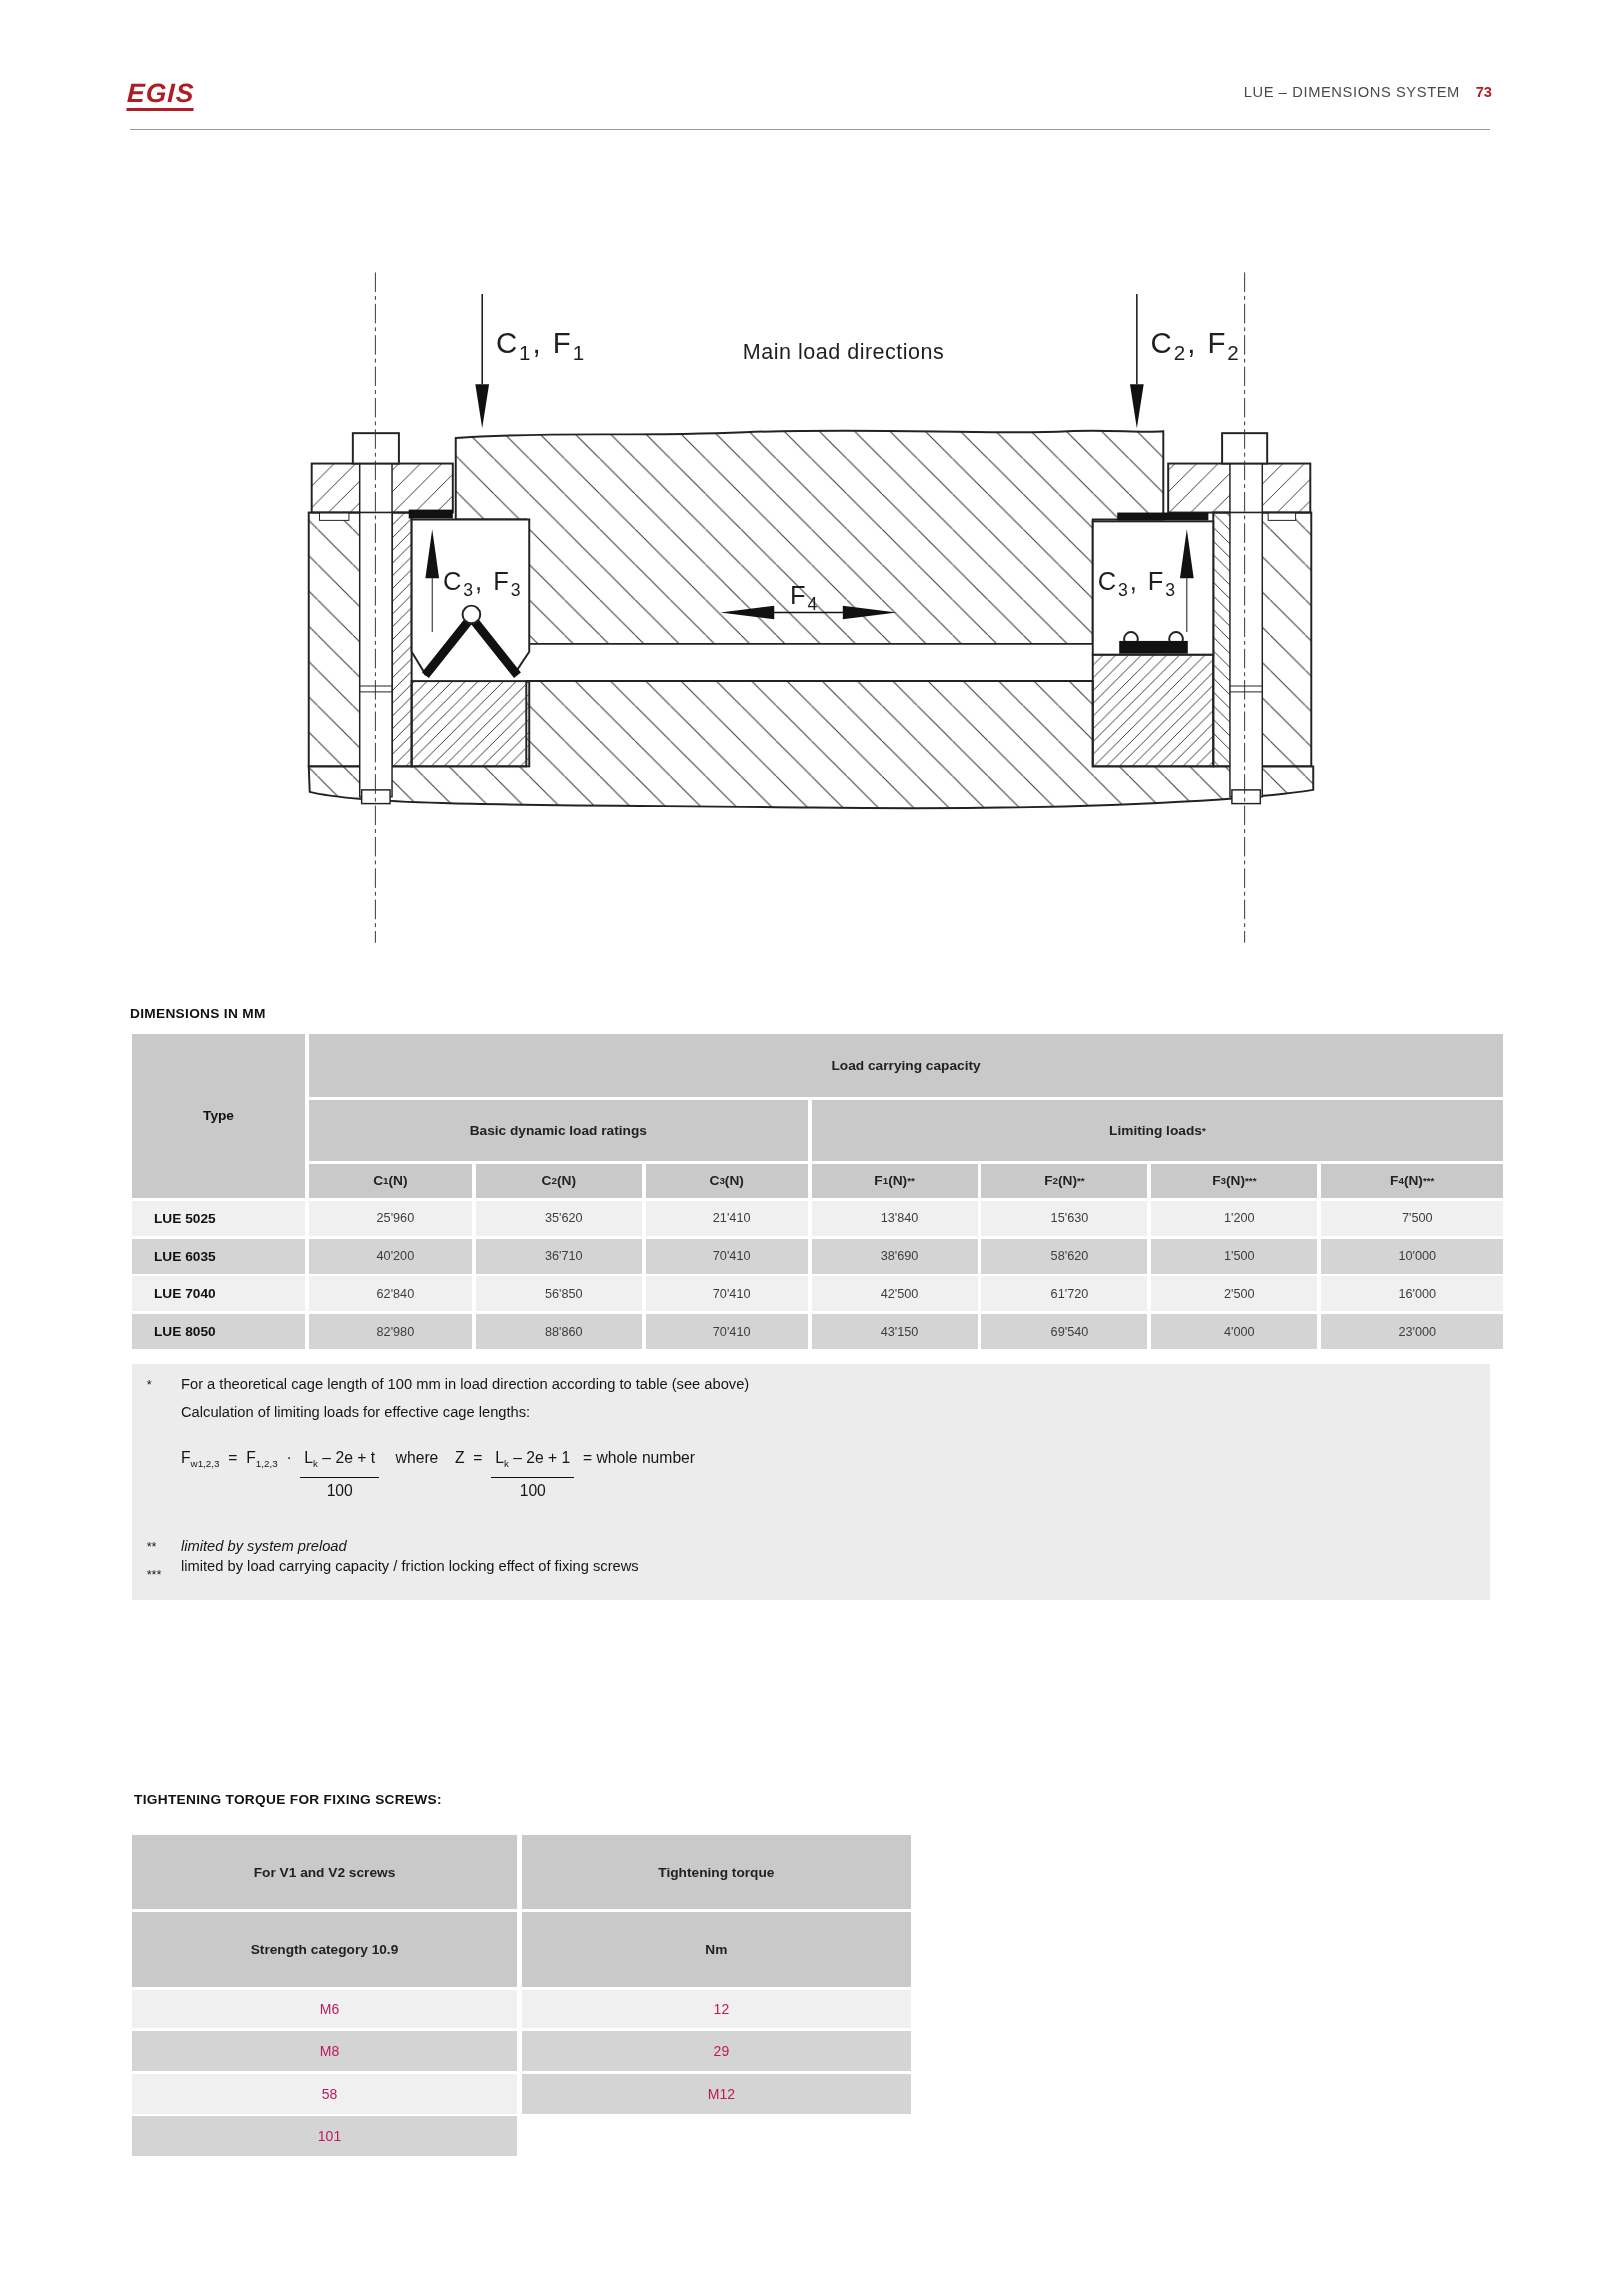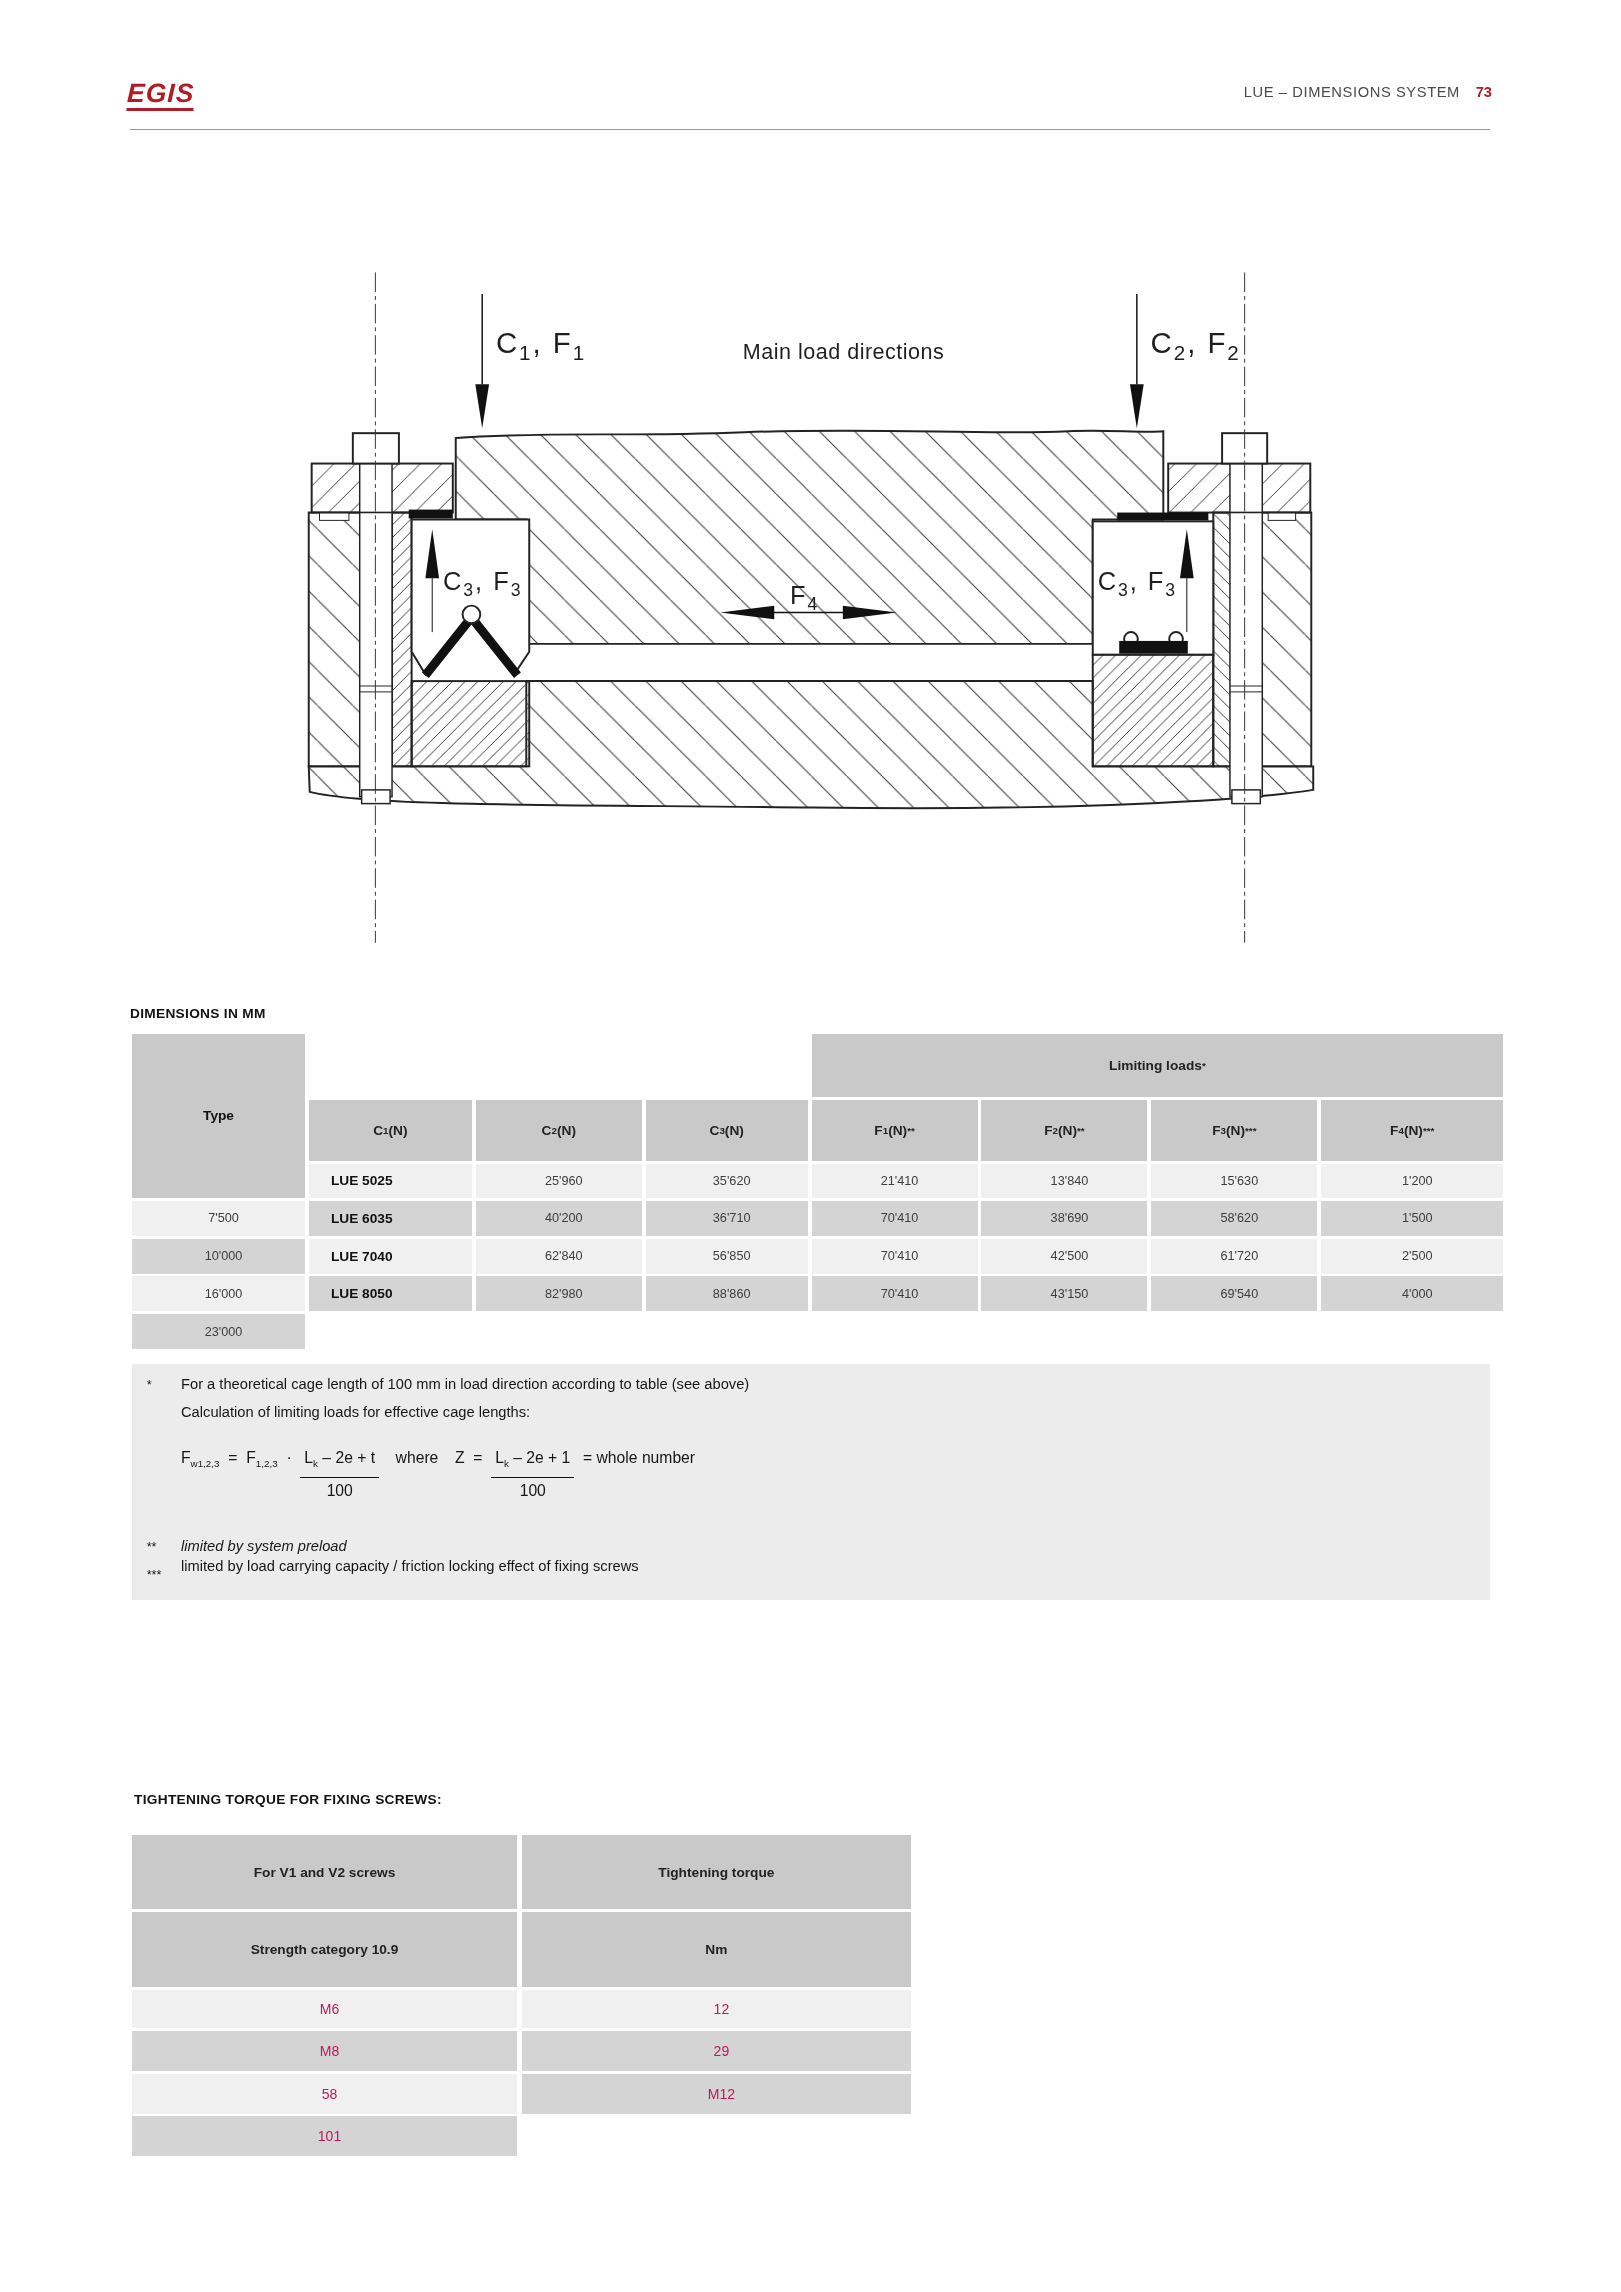--- a/index.html
+++ b/index.html
@@ -164,20 +164,22 @@
     <text class="techlabel" x="1174" y="360" font-size="30"><tspan>C</tspan><tspan dy="7" font-size="21">2</tspan><tspan dy="-7">, F</tspan><tspan dy="7" font-size="21">2</tspan></text>
     <text class="techlabel" x="452" y="602" font-size="26"><tspan>C</tspan><tspan dy="6" font-size="18">3</tspan><tspan dy="-6">, F</tspan><tspan dy="6" font-size="18">3</tspan></text>
     <text class="techlabel" x="1120" y="602" font-size="26"><tspan>C</tspan><tspan dy="6" font-size="18">3</tspan><tspan dy="-6">, F</tspan><tspan dy="6" font-size="18">3</tspan></text>
     <text class="techlabel" x="806" y="616" font-size="26"><tspan>F</tspan><tspan dy="6" font-size="18">4</tspan></text>
   </svg>
 
   <div class="sec-head" id="dim-head">DIMENSIONS IN MM</div>
 
   <div class="grid1" id="t1">
     <div class="cell head typec" style="grid-row:1/4; justify-content:center; padding-left:0;">Type</div>
+    <div class="cell head" style="grid-column:2/9;">Load carrying capacity</div>
+    <div class="cell head" style="grid-column:2/5;">Basic dynamic load ratings</div>
     <div class="cell head" style="grid-column:5/9;">
         <span>Limiting loads</span>
         <sup>*</sup>
       </div>
 
   <div class="cell head">
         <span>C</span>
         <sub>1</sub>
         <span> (N)</span>
       </div>

